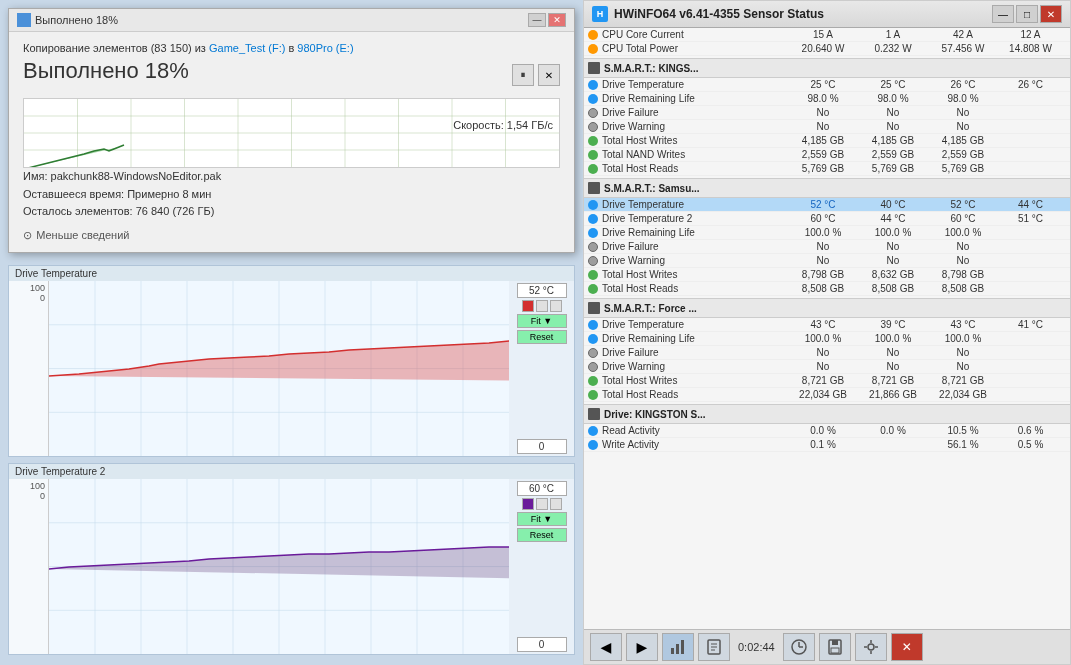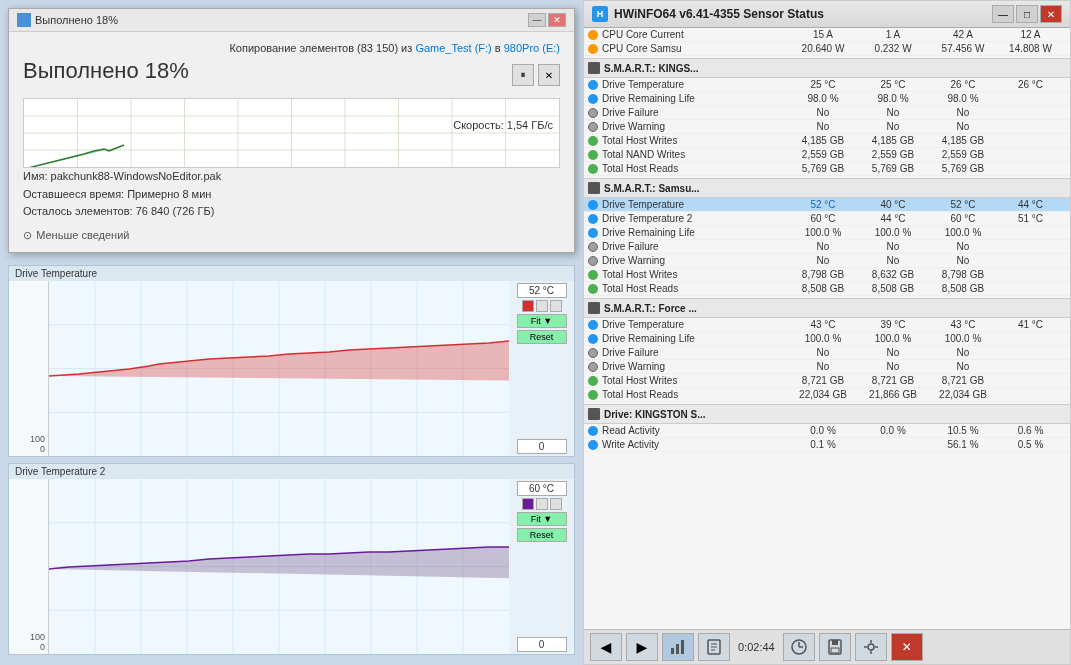--- a/index.html
+++ b/index.html
@@ -70,21 +70,20 @@
     }
     .tb-btn.close { background: #e57373; color: white; }
 
     .copy-dialog-body {
       padding: 10px 14px;
     }
     .copy-dialog-body .copy-line1 {
       font-size: 11px;
       color: #333;
       margin-bottom: 4px;
-      text-align: right;
     }
     .copy-dialog-body .copy-title {
       font-size: 22px;
       font-weight: 300;
       color: #333;
       margin-bottom: 8px;
     }
     .link-blue { color: #0078d4; }
 
     .progress-area {
@@ -165,21 +164,21 @@
     .chart-body {
       flex: 1;
       display: flex;
       position: relative;
       overflow: hidden;
     }
     .chart-y-axis {
       width: 40px;
       display: flex;
       flex-direction: column;
-      justify-content: flex-end;
+      justify-content: flex-start;
       padding: 2px 0;
       background: #f5f9fc;
       border-right: 1px solid #ccc;
     }
     .chart-y-label {
       font-size: 9px;
       color: #555;
       text-align: right;
       padding-right: 3px;
     }
@@ -581,21 +580,21 @@
         <span>CPU Core Current</span>
       </div>
       <div class="sensor-val">15 A</div>
       <div class="sensor-val">1 A</div>
       <div class="sensor-val">42 A</div>
       <div class="sensor-val">12 A</div>
     </div>
     <div class="sensor-row">
       <div class="sensor-name">
         <div class="sensor-icon orange"></div>
-        <span>CPU Core Samsu</span>
+        <span>CPU Total Power</span>
       </div>
       <div class="sensor-val">20.640 W</div>
       <div class="sensor-val">0.232 W</div>
       <div class="sensor-val">57.456 W</div>
       <div class="sensor-val">14.808 W</div>
     </div>
 
     <div class="section-header">
       <div class="section-icon" style="background:#555;"></div>
       <span class="section-title">S.M.A.R.T.: KINGS...</span>

